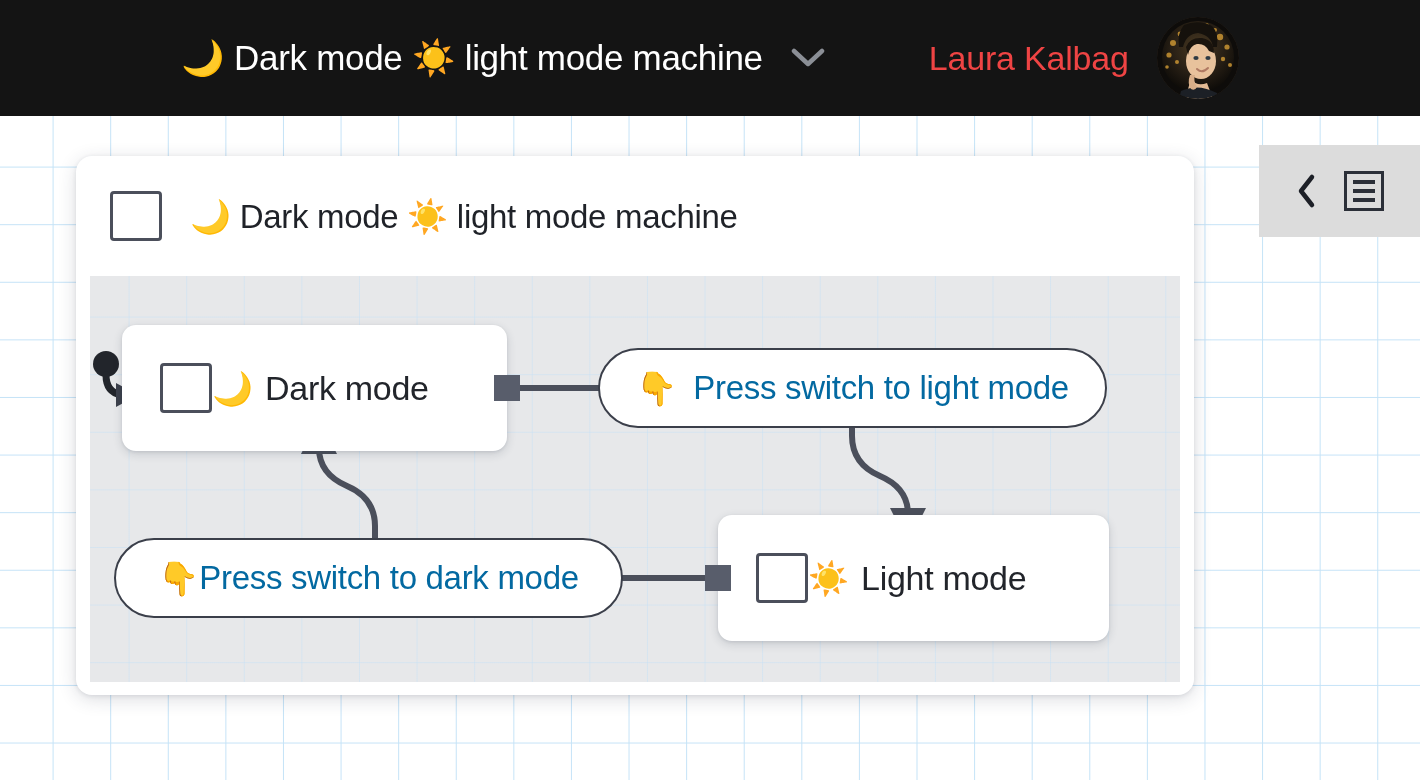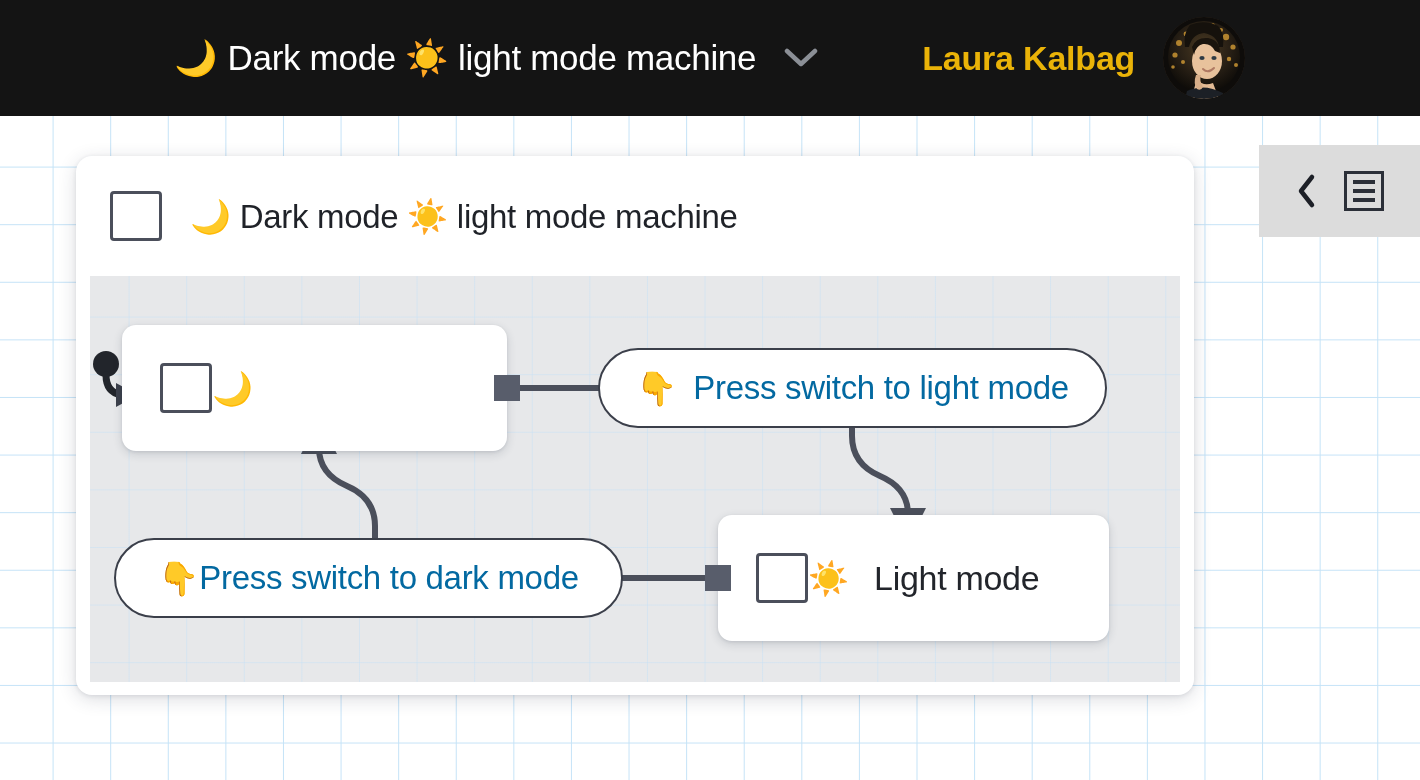--- a/index.html
+++ b/index.html
@@ -44,23 +44,23 @@
     white-space: nowrap;
   }
   #topbar-chevron {
     margin-left: 28px;
     margin-right: 104px;
     display: flex;
     align-items: center;
     cursor: pointer;
   }
   #topbar-user {
-    color: #eab308;
+    color: #ef4444;
     font-size: 34px;
-    font-weight: 700;
+    font-weight: 400;
     letter-spacing: -0.2px;
     white-space: nowrap;
   }
   #avatar {
     width: 82px; height: 82px;
     border-radius: 50%;
     margin-left: 28px;
     overflow: hidden;
     flex: 0 0 auto;
     background: #2a2118;
@@ -276,32 +276,33 @@
       <polygon points="229,142 211,178 247,178" fill="#4b4f5b"></polygon>
 
       <circle cx="16" cy="88" r="13" fill="#22252b"></circle>
       <path d="M16 99 Q16 116 31 119" stroke="#22252b" stroke-width="7" fill="none" stroke-linecap="round"></path>
       <polygon points="48,119 26,107 26,131" fill="#3c404b"></polygon>
     </svg>
 
     <div class="node state-node" style="left:32px; top:49px; width:385px; height:126px;">
       <span class="state-icon"><span class="bar"></span></span>
       <span class="emoji">🌙</span>
+      <span class="state-label" style="margin-left:12px;">Dark mode</span>
     </div>
     <div class="port" style="left:404px; top:99px;"></div>
 
     <div class="node event-node" style="left:508px; top:72px; width:509px; height:80px;">
       <span class="emoji">👇</span>
       <span class="event-label" style="margin-left:16px;">Press switch to light mode</span>
     </div>
 
     <div class="node state-node" style="left:628px; top:239px; width:391px; height:126px;">
       <span class="state-icon"><span class="bar"></span></span>
       <span class="emoji">☀️</span>
-      <span class="state-label" style="margin-left:25px;">Light mode</span>
+      <span class="state-label" style="margin-left:12px;">Light mode</span>
     </div>
     <div class="port" style="left:615px; top:289px;"></div>
 
     <div class="node event-node" style="left:24px; top:262px; width:509px; height:80px;">
       <span class="emoji">👇</span>
       <span class="event-label" style="">Press switch to dark mode</span>
     </div>
 
   </div>
 </div>

